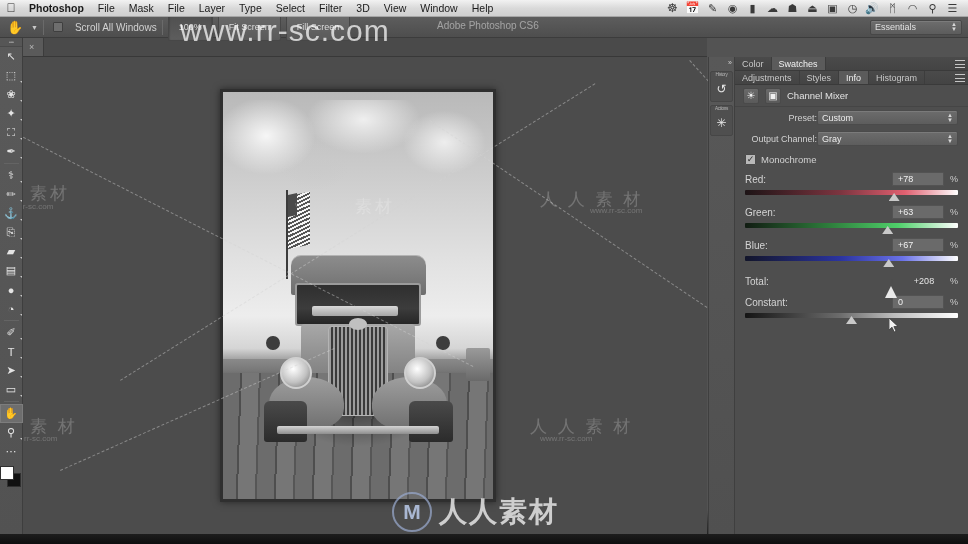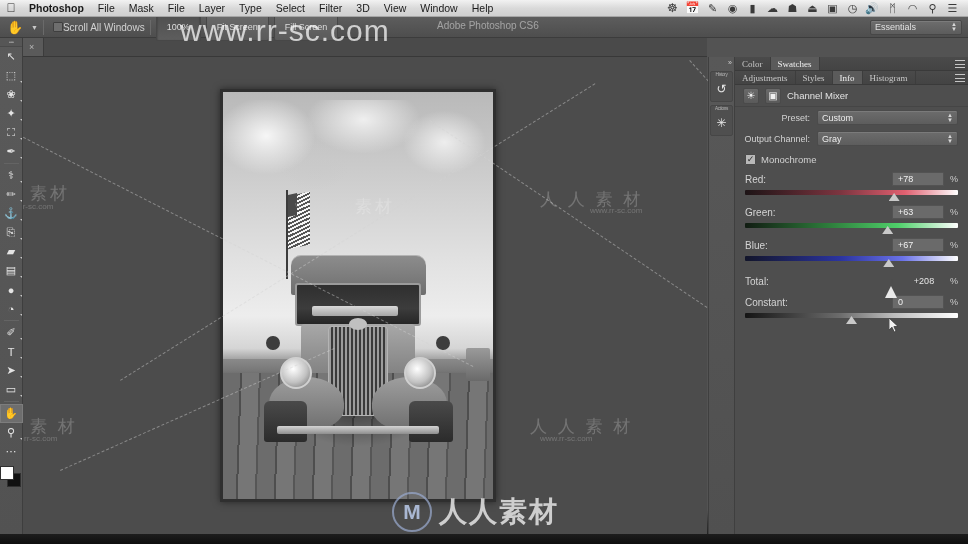--- a/index.html
+++ b/index.html
@@ -38,21 +38,21 @@
     background:linear-gradient(180deg,#5d5d5d 0%,#555555 50%,#4e4e4e 100%);
     border-bottom:1px solid #3c3c3c;
     display:flex; align-items:center; padding-left:4px; gap:5px; z-index:40;
   }
   .hand-tool-ico {
     width:22px; height:18px; display:flex; align-items:center; justify-content:center;
     font-size:13px; color:#e8e8e8;
   }
   .ob-sep { width:1px; height:15px; background:#434343; border-right:1px solid #6a6a6a; }
   .tiny-caret { font-size:7px; color:#c8c8c8; }
-  .ob-check { display:flex; align-items:center; gap:0; margin-left:4px; }
+  .ob-check { display:flex; align-items:center; gap:12px; margin-left:4px; }
   .chkbox {
     width:10px; height:10px; background:#6e6e6e;
     border:1px solid #3f3f3f; border-radius:1px;
   }
   .ob-btn {
     background:linear-gradient(180deg,#6b6b6b,#5a5a5a);
     border:1px solid #474747; border-radius:2px;
     padding:8px 10px; font-size:9px; color:#dcdcdc; line-height:10px;
     box-shadow:inset 0 1px 0 rgba(255,255,255,.11);
   }
@@ -206,21 +206,21 @@
   .strip-ico { width:21px; height:21px; display:flex; align-items:center; justify-content:center;
                font-size:12px; color:#e6e6e6; }
 
   
   .rpanel {
     position:absolute; right:0; top:57px; width:233px; height:477px;
     background:#4e4e4e; z-index:25; font-size:9.5px;
   }
   .ptabrow {
     height:14px; background:linear-gradient(180deg,#4a4a4a,#444);
-    border-bottom:1px solid #3a3a3a; display:flex; align-items:stretch; position:relative;font-family:Liberation Serif, serif;
+    border-bottom:1px solid #3a3a3a; display:flex; align-items:stretch; position:relative;
   }
   .ptab {
     padding:0 7px; display:flex; align-items:center; font-size:9px; color:#c8c8c8;
     border-right:1px solid #3d3d3d;
   }
   .ptab.active { background:#5b5b5b; color:#f0f0f0; }
   .pmenu {
     position:absolute; right:3px; top:3px; width:10px; height:8px;
     display:flex; flex-direction:column; justify-content:space-between;
   }
@@ -232,21 +232,21 @@
     border-bottom:1px solid #454545;
   }
   .pi-btn {
     width:16px; height:16px; border-radius:2px;
     background:linear-gradient(180deg,#6a6a6a,#5a5a5a); border:1px solid #4a4a4a;
     display:flex; align-items:center; justify-content:center; font-size:10px; color:#f0f0f0;
   }
   .prop-title { font-size:9.5px; color:#e2e2e2; }
 
   .row { display:flex; align-items:center; padding:3px 10px 3px 8px; }
-  .row-lbl { width:74px; text-align:right; padding-right:7px; font-size:9px; color:#d2d2d2; }
+  .row-lbl { width:74px; text-align:right; font-size:9px; color:#d2d2d2; }
   .combo {
     flex:1; height:15px; border-radius:2px;
     background:linear-gradient(180deg,#6c6c6c,#5d5d5d); border:1px solid #4b4b4b;
     display:flex; align-items:center; padding:0 4px; font-size:9px; color:#ececec;
     box-shadow:inset 0 1px 0 rgba(255,255,255,.1);
   }
   .combo .sel-arrows { margin-left:auto; }
 
   .mono-row { display:flex; align-items:center; gap:5px; padding:5px 8px 2px 10px; }
   .mono-chk {

